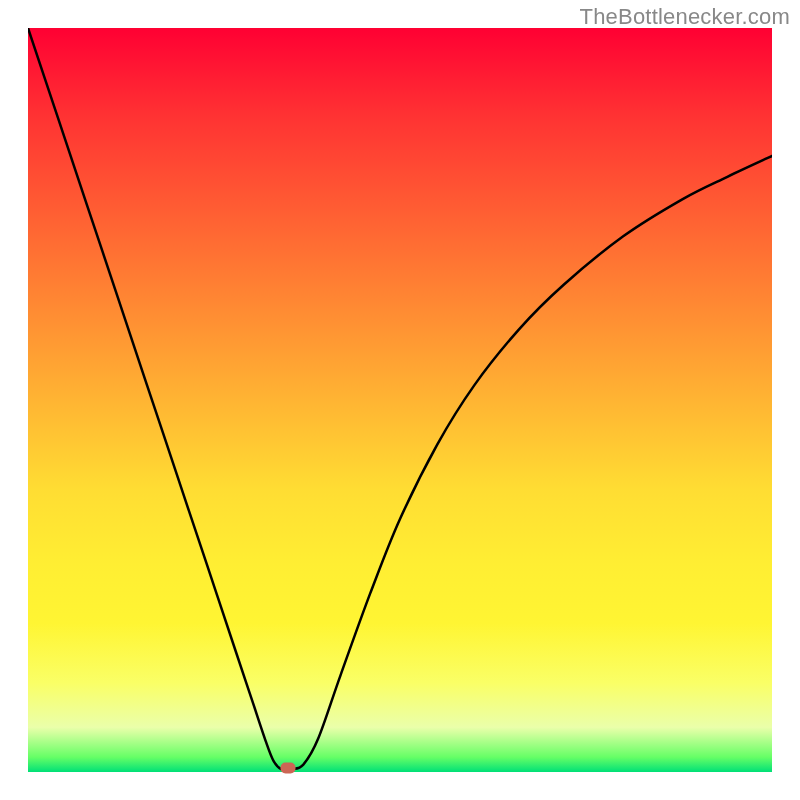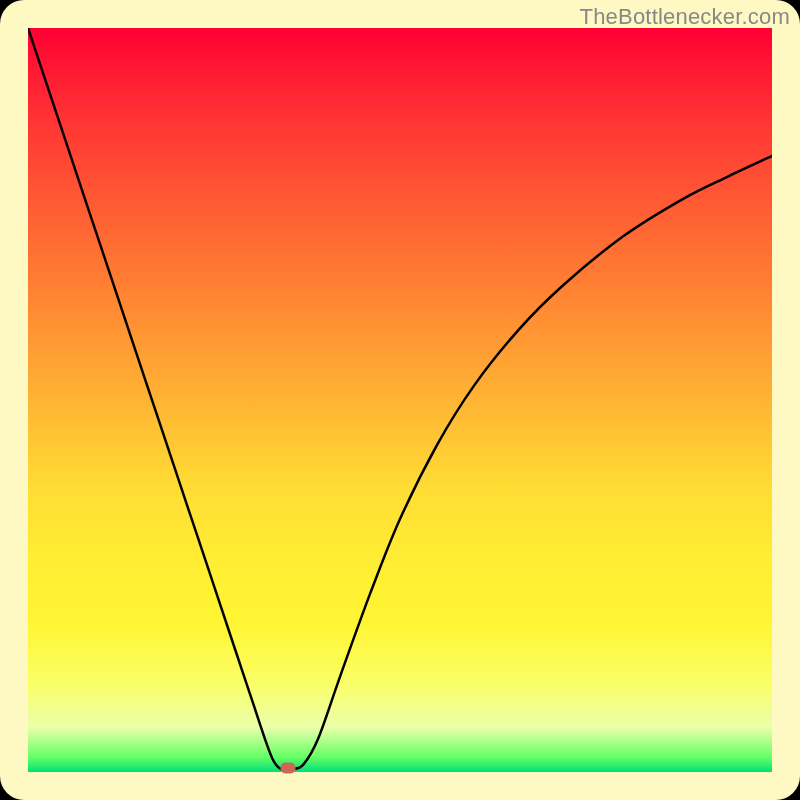--- a/index.html
+++ b/index.html
@@ -3,22 +3,21 @@
 <meta charset="utf-8">
 <style>
   * { margin: 0; padding: 0; box-sizing: border-box; }
   html, body { width: 800px; height: 800px; overflow: hidden; }
   body { background: #000; font-family: Arial, Helvetica, sans-serif; }
 
   .frame {
     position: absolute;
     left: 0; top: 0;
     width: 800px; height: 800px;
-    background: #fef9c3;
-    border-radius: 24px;
+    background: #ffffff;
   }
   .plot {
     position: absolute;
     left: 28px; top: 28px;
     width: 744px; height: 744px;
     background: linear-gradient(
       to bottom,
       #ff0033 0%,
       #ff1a33 6%,
       #ff3333 12%,

